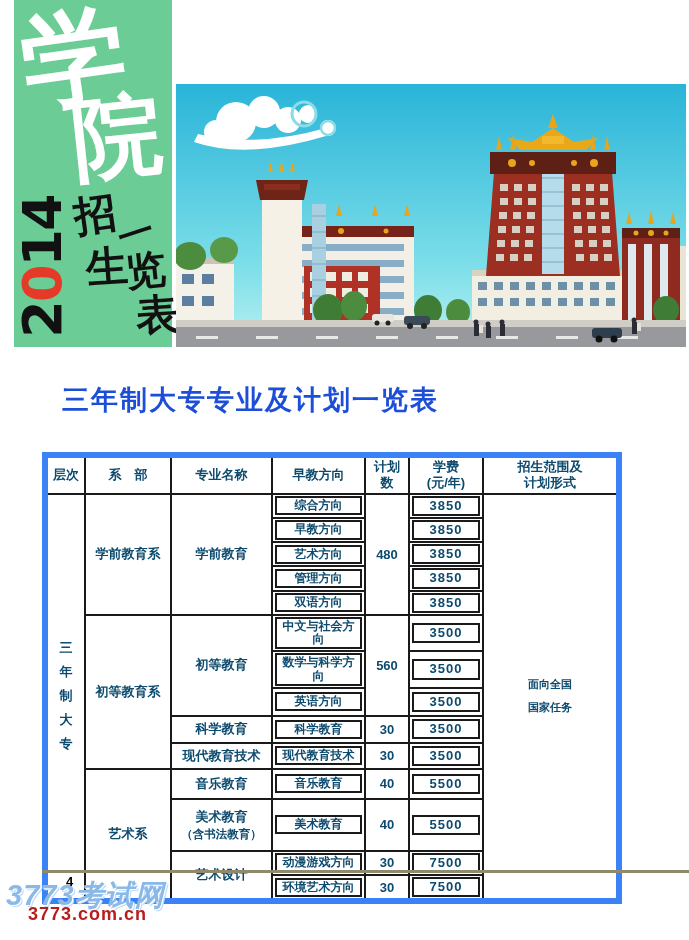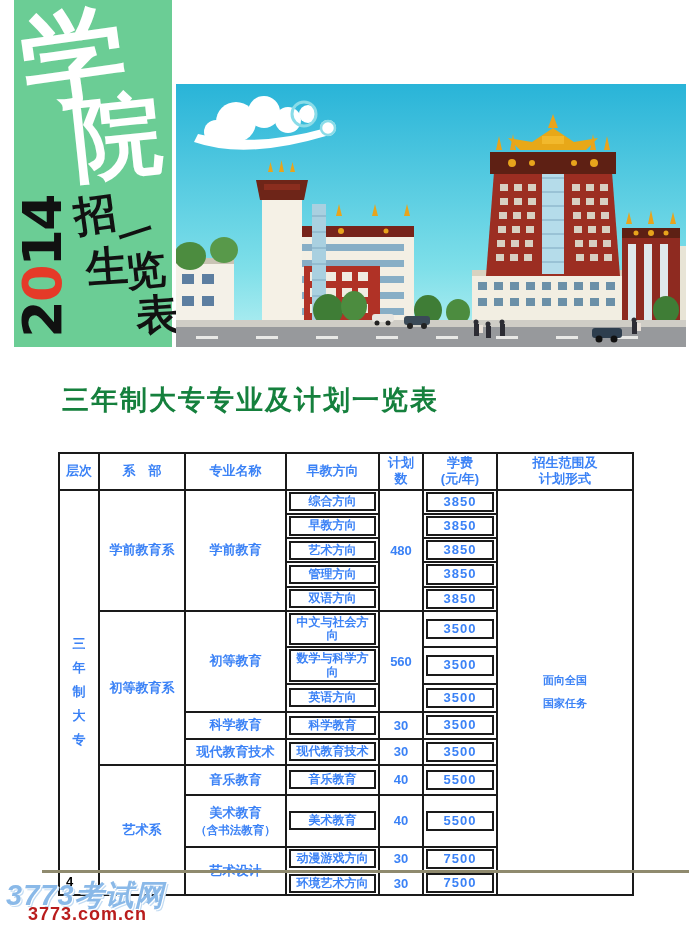--- a/index.html
+++ b/index.html
@@ -17,24 +17,24 @@
   .year-red{color:#e53a28;}
   .g-zhao{left:60px;top:194px;font-size:42px;color:#111111;font-weight:bold;transform:rotate(-8deg);}
   .g-sheng{left:72px;top:246px;font-size:42px;color:#111111;font-weight:bold;transform:rotate(-4deg);}
   .g-yi{left:104px;top:216px;font-size:36px;color:#111111;font-weight:bold;transform:rotate(-18deg);}
   .g-lan{left:112px;top:250px;font-size:40px;color:#111111;font-weight:bold;transform:rotate(-6deg);}
   .g-biao{left:122px;top:294px;font-size:42px;color:#111111;font-weight:bold;transform:rotate(-4deg);}
   
   .photo{position:absolute;left:176px;top:84px;width:510px;height:263px;overflow:hidden;}
   .photo svg{display:block;}
   
-  .sec-title{position:absolute;left:62px;top:382px;font-size:27px;font-weight:bold;color:#15803d;letter-spacing:2px;}
+  .sec-title{position:absolute;left:62px;top:382px;font-size:27px;font-weight:bold;color:#1d4ed8;letter-spacing:2px;}
   
-  table.plan{position:absolute;left:58px;top:452px;width:574px;border-collapse:collapse;table-layout:fixed;
-    border:2px solid #3b82f6;font-size:13px;color:#3b82f6;font-weight:bold;}
+  table.plan{position:absolute;left:42px;top:452px;width:574px;border-collapse:collapse;table-layout:fixed;
+    border:6px solid #3b82f6;font-size:13px;color:#0c4a6e;font-weight:bold;}
   table.plan th,table.plan td{border:2px solid #1a1a1a;text-align:center;vertical-align:middle;padding:1px 2px;box-sizing:border-box;}
   table.plan th{font-size:13px;line-height:1.25;}
   td.boxed{border-top:none;border-bottom:none;padding:3px 4px;}
   .cellbox{border:2px solid #1a1a1a;box-sizing:border-box;height:100%;min-height:18px;display:flex;align-items:center;justify-content:center;
     font-size:12px;line-height:1.1;padding:1px 2px;}
   .fee .cellbox{font-size:13px;letter-spacing:1px;}
   .vertical{width:15px;margin:0 auto;word-break:break-all;line-height:1.85;font-size:13px;}
   .scope-cell{line-height:2.1;font-size:11px;}
   .major-note{font-size:11.5px;margin-top:33px;}
   

